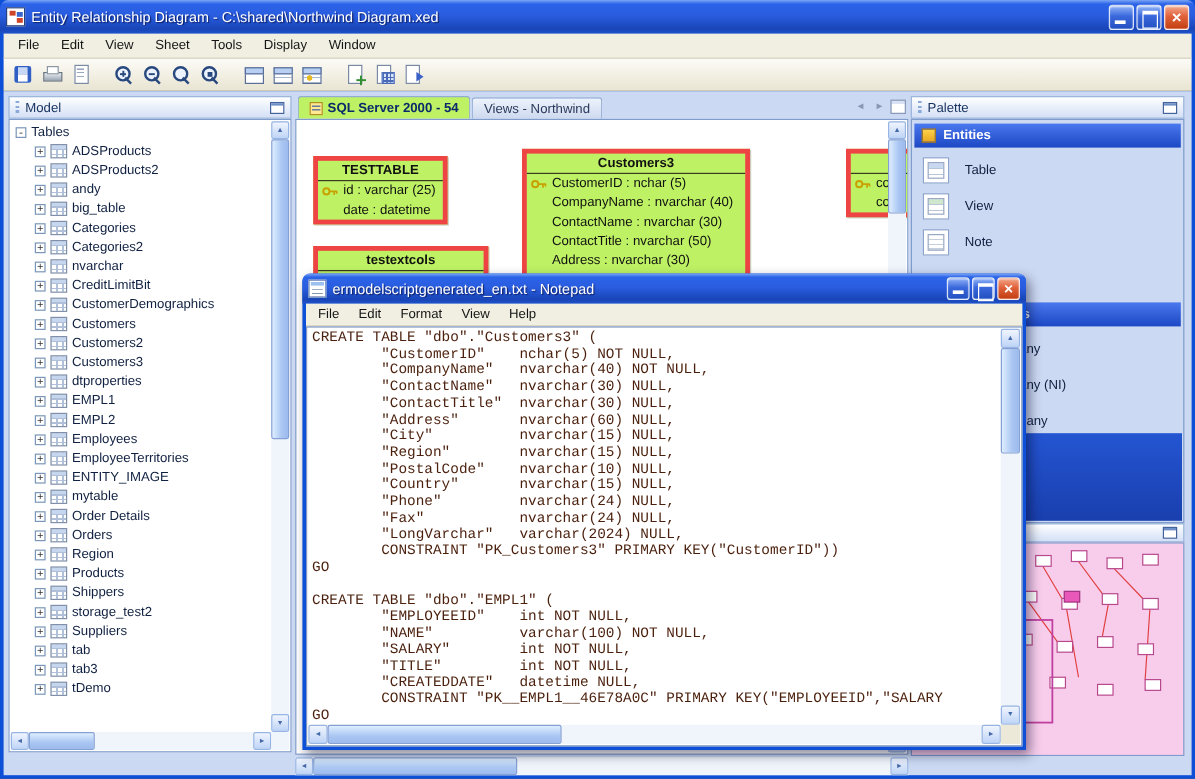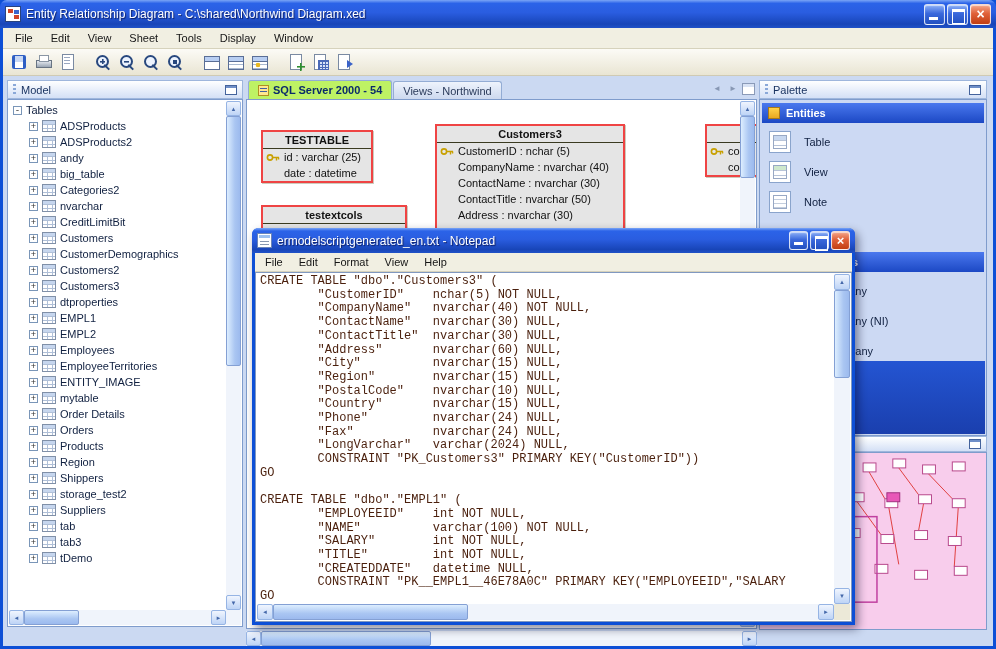--- a/index.html
+++ b/index.html
@@ -93,21 +93,21 @@
   .tab-ico::before{content:"";position:absolute;left:1px;right:1px;top:2px;height:1px;background:#4060a0;box-shadow:0 3px 0 #4060a0}
   .tabnav{position:absolute;right:2px;top:2px;display:flex;align-items:center;gap:2px}
   .tn{width:14px;height:14px;color:#8898b4;font-size:8px;line-height:14px;text-align:center}
   .tn-left::before{content:"◄"} .tn-right::before{content:"►"}
   .tn-list{width:13px;height:12px;border:1px solid #8a9ab8;background:linear-gradient(#d8e2f4 0 3px,#fff 3px)}
   .canvas{position:absolute;left:0;top:19px;width:511px;height:530px;background:#fff;border:1px solid #7f9ccc;overflow:hidden}
   .canvas-vsb{top:1px;right:1px;bottom:1px}
   .canvas-hsb{left:0;top:551px;width:511px}
 
   
-  .ent{position:absolute;background:#e5e5e5;border:2px solid #ef4444;box-shadow:1px 1px 0 rgba(110,110,70,.35)}
+  .ent{position:absolute;background:#bef264;border:4px solid #ef4444;box-shadow:1px 1px 0 rgba(110,110,70,.35)}
   .ent-h{height:17px;font:bold 11px/17px "Liberation Sans",sans-serif;text-align:center;border-bottom:1px solid #3a3a20;padding:0 3px;white-space:nowrap;overflow:hidden}
   .ent-r{height:16px;display:flex;align-items:center;gap:3px;padding:0 3px;font-size:11px;white-space:nowrap;overflow:hidden}
   .keyw{width:15px;flex:none;display:flex;align-items:center}
 
   
   .palette-panel{left:756px;top:4px;width:228px;height:356px}
   .pal-body{position:absolute;left:0;right:0;top:19px;bottom:0;background:#ccd9f3;border:1px solid #7f9ccc;overflow:hidden}
   .psec-hdr{height:20px;margin:3px 2px 0;background:linear-gradient(#4a78ee,#1c48c4);color:#fff;font-weight:bold;font-size:11px;display:flex;align-items:center;gap:6px;padding:0 6px}
   .psec-ico{width:12px;height:12px;background:linear-gradient(#ffd24a,#e8a820);border:1px solid #a8791a;flex:none}
   .pal-item{height:30px;display:flex;align-items:center;gap:13px;padding-left:9px;font-size:11px;color:#102040}
@@ -218,20 +218,25 @@
                 <span class="tico-tbl"></span>
                 <span class="tlabel">andy</span>
               </div>
 
               <div class="trow child">
                 <span class="exp plus"></span>
                 <span class="tico-tbl"></span>
                 <span class="tlabel">big_table</span>
               </div>
 
+              <div class="trow child">
+                <span class="exp plus"></span>
+                <span class="tico-tbl"></span>
+                <span class="tlabel">Categories</span>
+              </div>
 
               <div class="trow child">
                 <span class="exp plus"></span>
                 <span class="tico-tbl"></span>
                 <span class="tlabel">Categories2</span>
               </div>
 
               <div class="trow child">
                 <span class="exp plus"></span>
                 <span class="tico-tbl"></span>
@@ -241,32 +246,32 @@
               <div class="trow child">
                 <span class="exp plus"></span>
                 <span class="tico-tbl"></span>
                 <span class="tlabel">CreditLimitBit</span>
               </div>
 
 
               <div class="trow child">
                 <span class="exp plus"></span>
                 <span class="tico-tbl"></span>
+                <span class="tlabel">CustomerDemographics</span>
+              </div>
+
+              <div class="trow child">
+                <span class="exp plus"></span>
+                <span class="tico-tbl"></span>
                 <span class="tlabel">Customers</span>
               </div>
 
               <div class="trow child">
                 <span class="exp plus"></span>
                 <span class="tico-tbl"></span>
-                <span class="tlabel">CustomerDemographics</span>
-              </div>
-
-              <div class="trow child">
-                <span class="exp plus"></span>
-                <span class="tico-tbl"></span>
                 <span class="tlabel">Customers2</span>
               </div>
 
               <div class="trow child">
                 <span class="exp plus"></span>
                 <span class="tico-tbl"></span>
                 <span class="tlabel">Customers3</span>
               </div>
 
               <div class="trow child">
@@ -319,27 +324,27 @@
 
               <div class="trow child">
                 <span class="exp plus"></span>
                 <span class="tico-tbl"></span>
                 <span class="tlabel">Orders</span>
               </div>
 
               <div class="trow child">
                 <span class="exp plus"></span>
                 <span class="tico-tbl"></span>
+                <span class="tlabel">Region</span>
+              </div>
+
+              <div class="trow child">
+                <span class="exp plus"></span>
+                <span class="tico-tbl"></span>
                 <span class="tlabel">Products</span>
-              </div>
-
-              <div class="trow child">
-                <span class="exp plus"></span>
-                <span class="tico-tbl"></span>
-                <span class="tlabel">Region</span>
               </div>
 
               <div class="trow child">
                 <span class="exp plus"></span>
                 <span class="tico-tbl"></span>
                 <span class="tlabel">Shippers</span>
               </div>
 
               <div class="trow child">
                 <span class="exp plus"></span>

